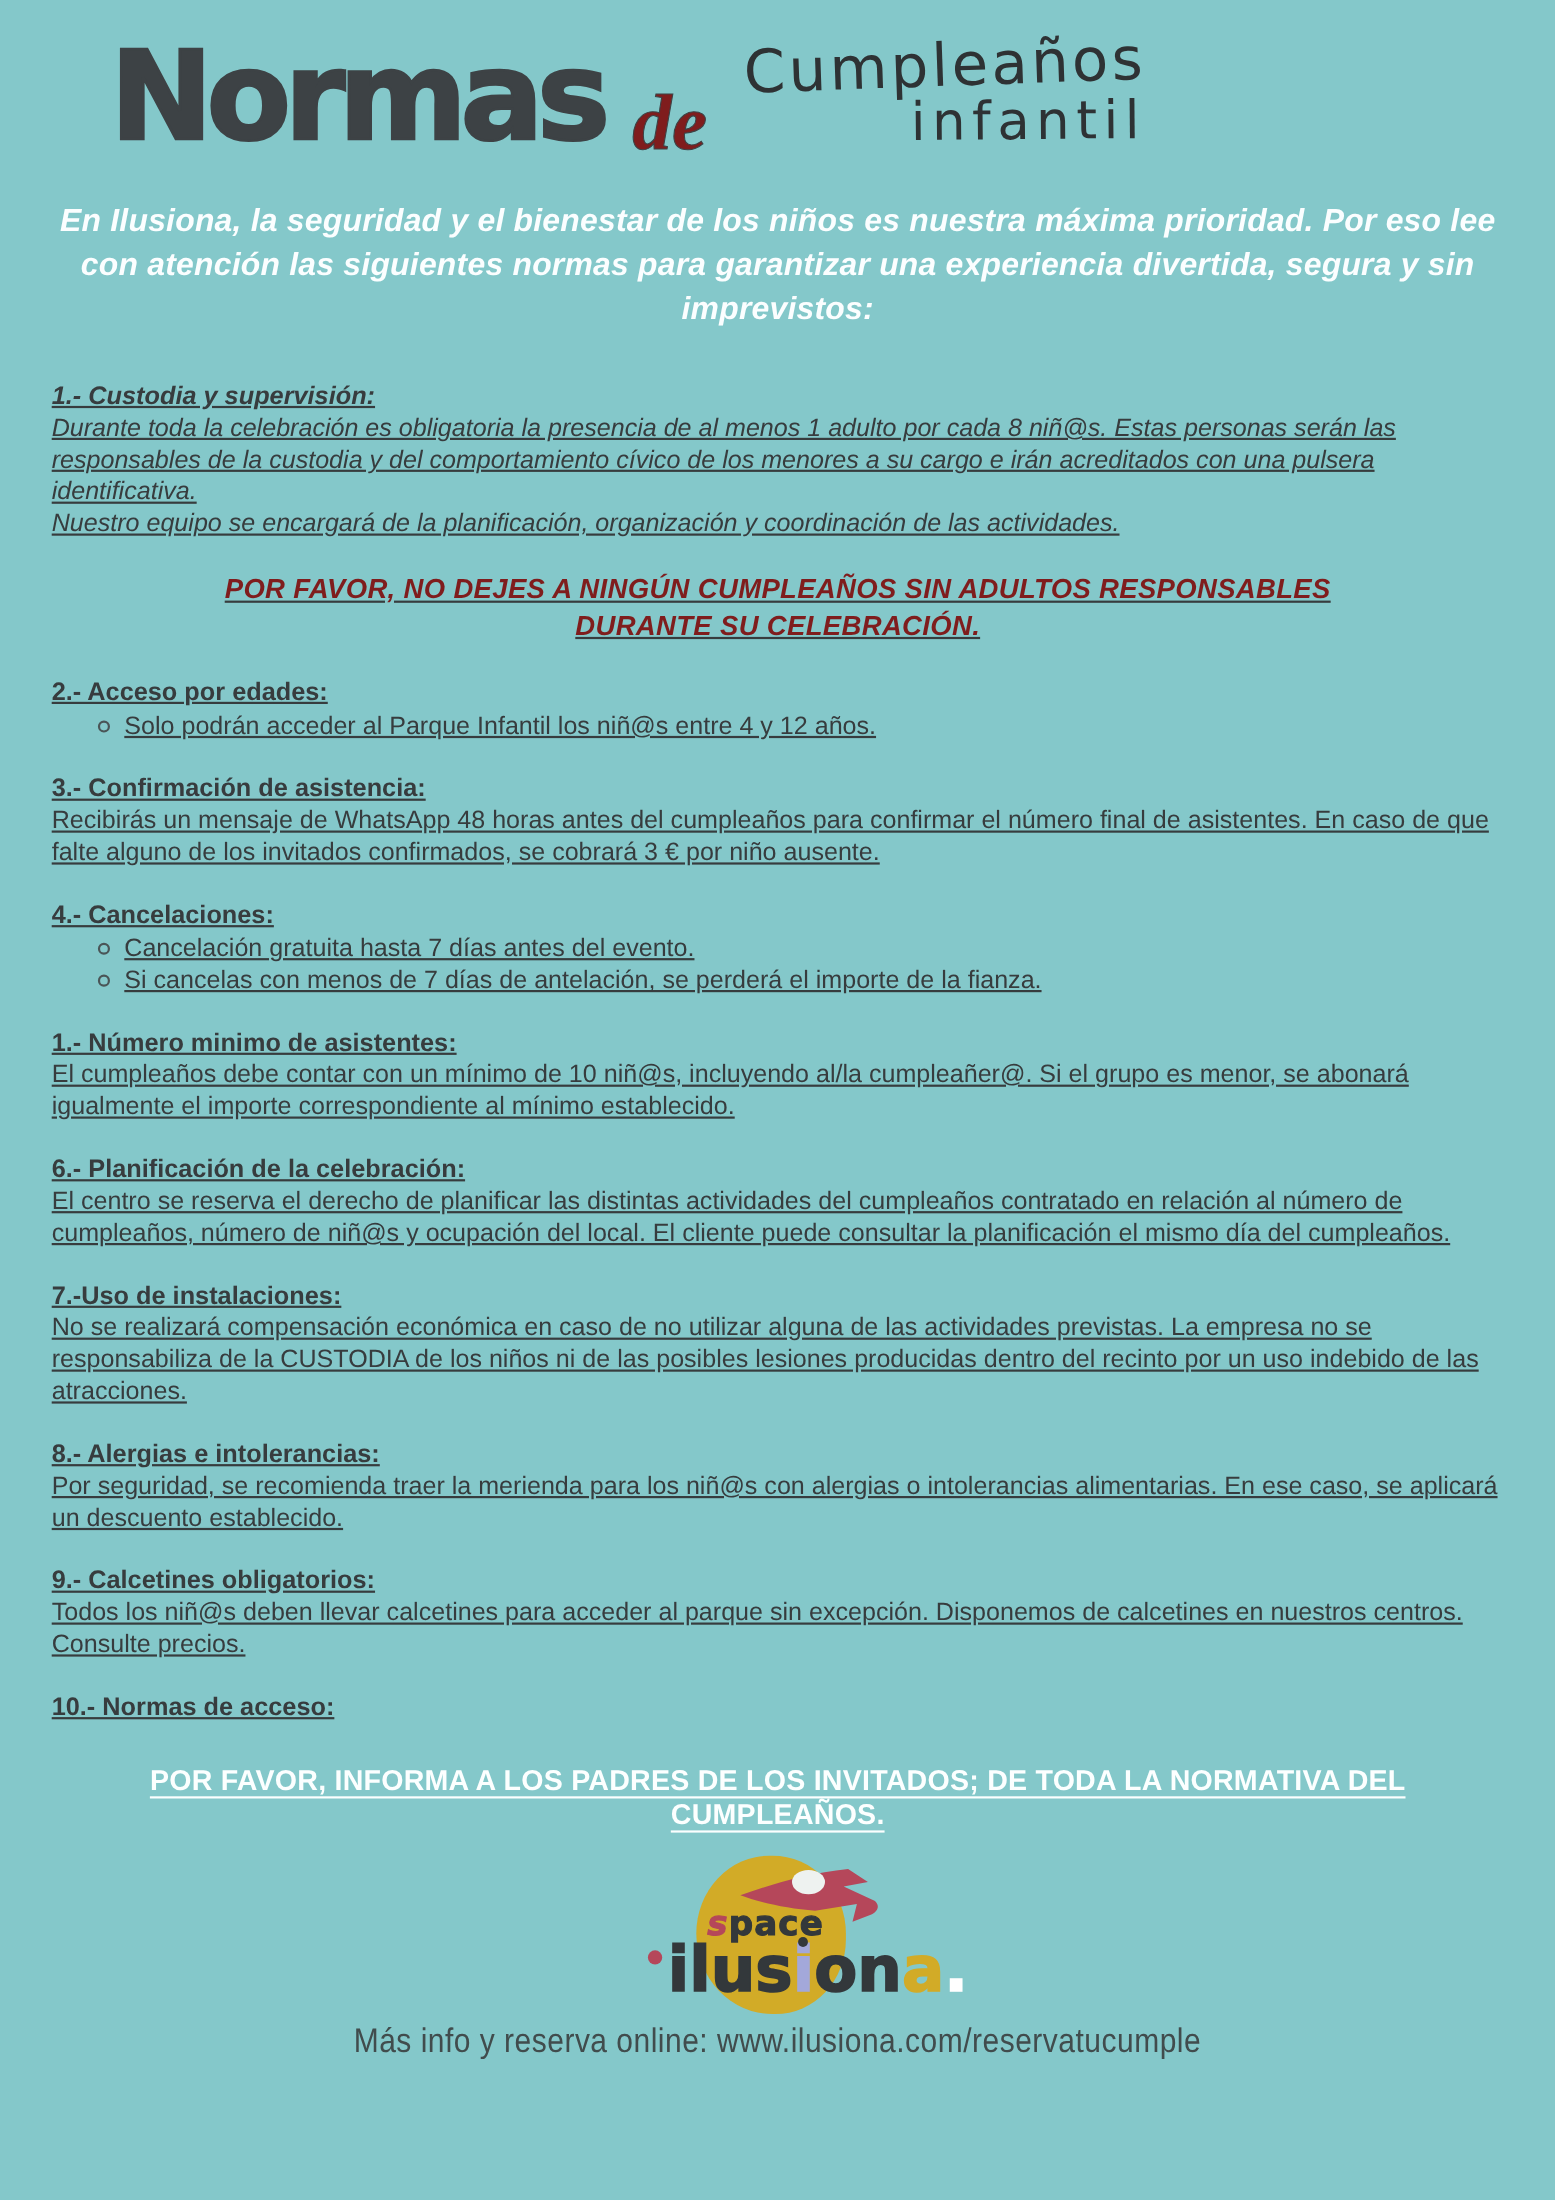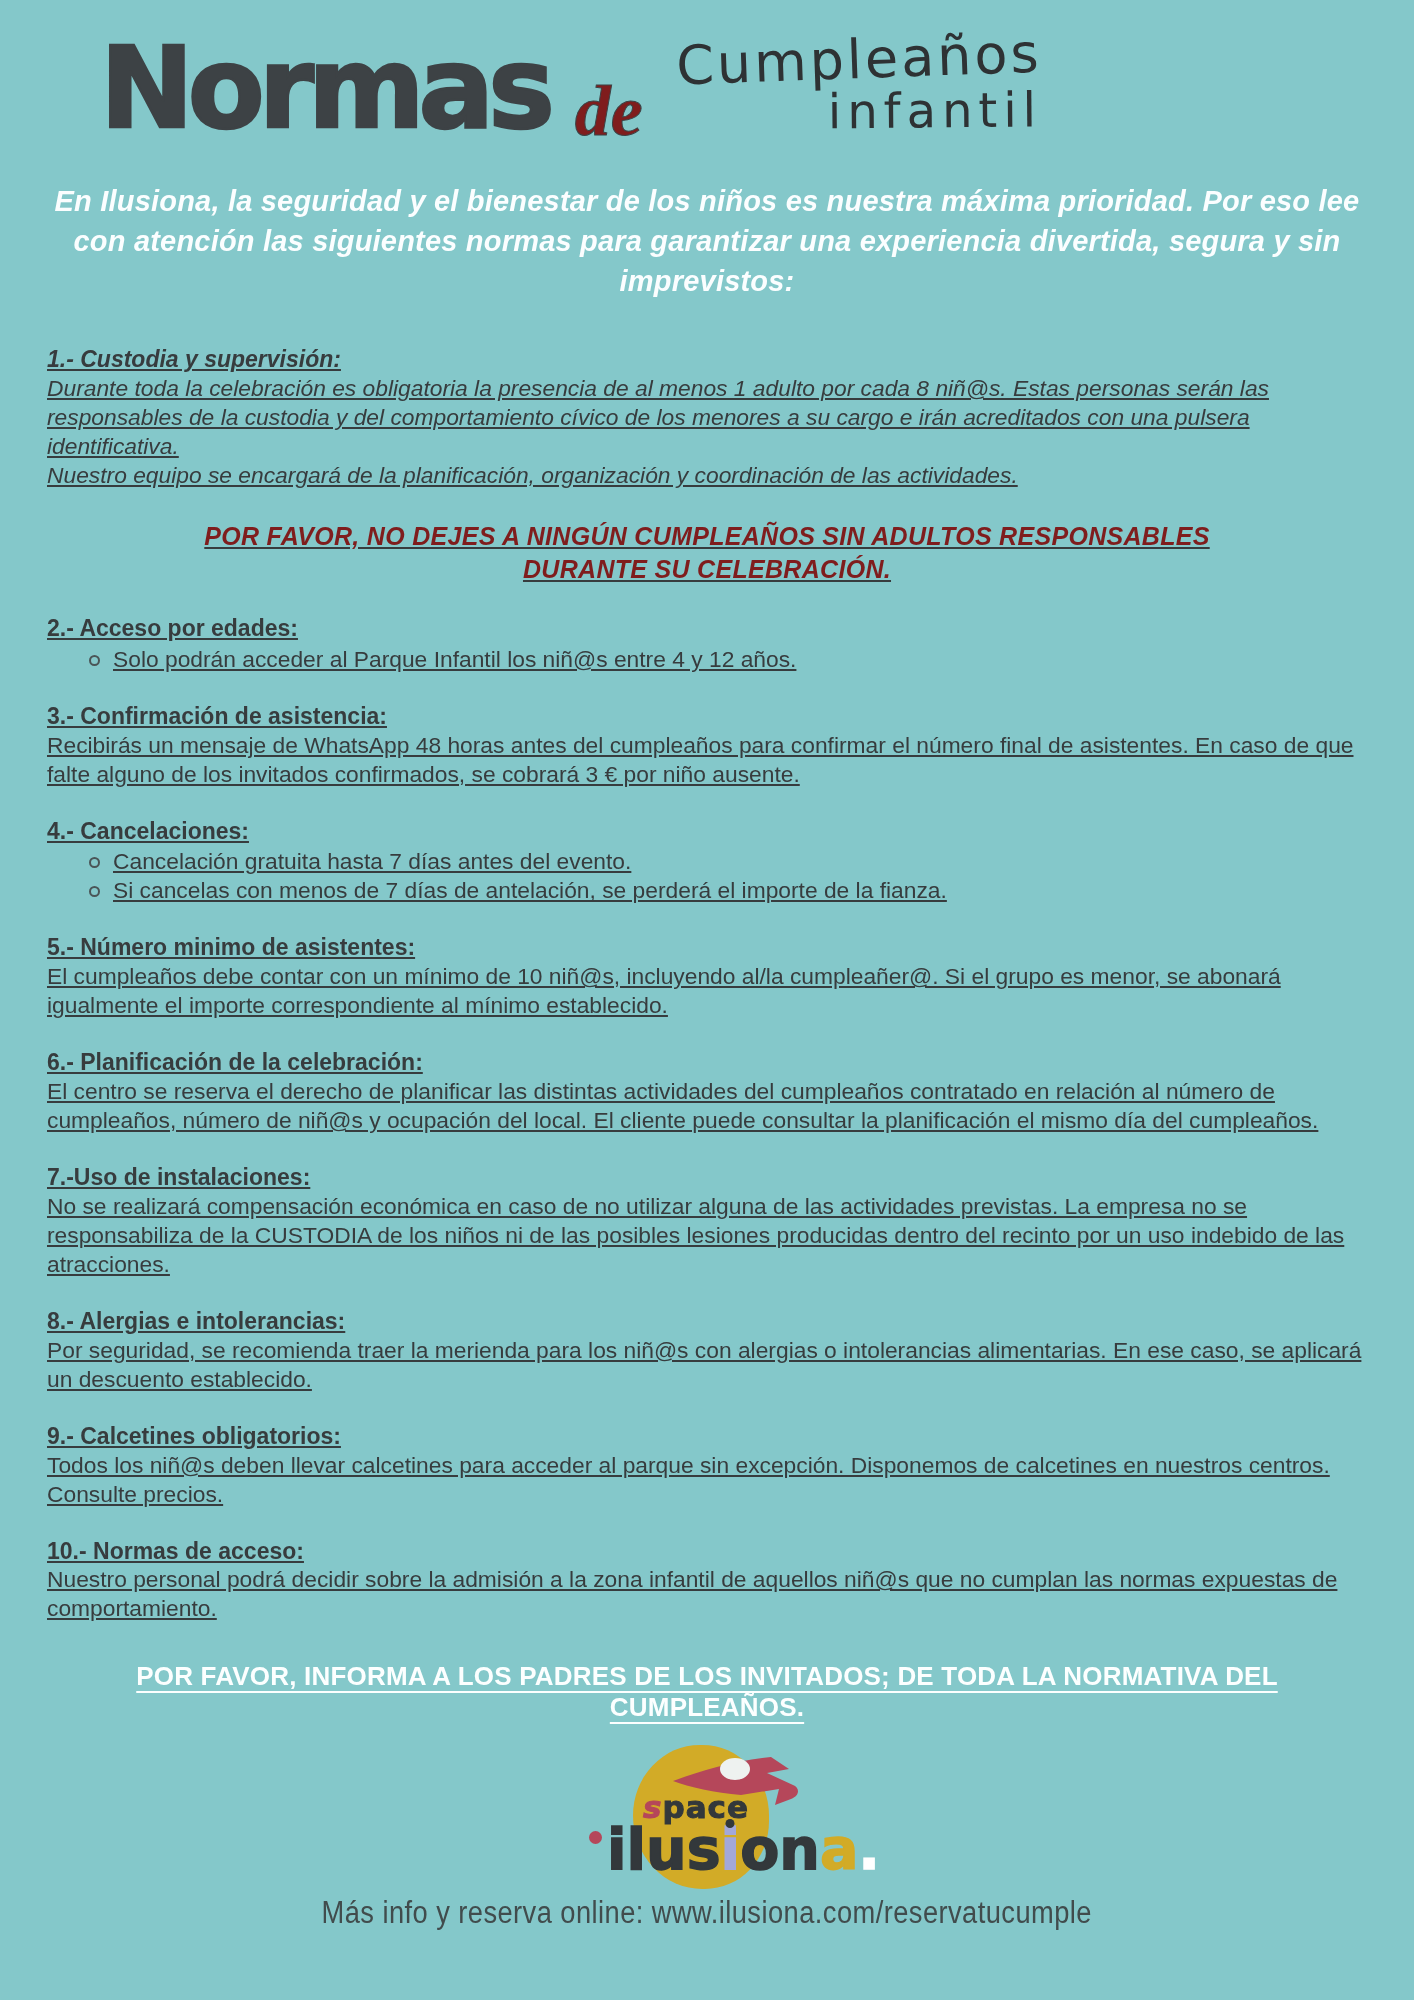--- a/index.html
+++ b/index.html
@@ -249,21 +249,21 @@
 
   <div class="section">
     <h2>4.- Cancelaciones:</h2>
     <ul>
       <li>Cancelación gratuita hasta 7 días antes del evento.</li>
       <li>Si cancelas con menos de 7 días de antelación, se perderá el importe de la fianza.</li>
     </ul>
   </div>
 
   <div class="section">
-    <h2>5.- Número minimo de asistentes:</h2>
+    <h2>1.- Número minimo de asistentes:</h2>
     <p>El cumpleaños debe contar con un mínimo de 10 niñ@s, incluyendo al/la cumpleañer@. Si el grupo es menor, se abonará igualmente el importe correspondiente al mínimo establecido.</p>
   </div>
 
   <div class="section">
     <h2>6.- Planificación de la celebración:</h2>
     <p>El centro se reserva el derecho de planificar las distintas actividades del cumpleaños contratado en relación al número de cumpleaños, número de niñ@s y ocupación del local. El cliente puede consultar la planificación el mismo día del cumpleaños.</p>
   </div>
 
   <div class="section">
     <h2>7.-Uso de instalaciones:</h2>
@@ -275,21 +275,20 @@
     <p>Por seguridad, se recomienda traer la merienda para los niñ@s con alergias o intolerancias alimentarias. En ese caso, se aplicará un descuento establecido.</p>
   </div>
 
   <div class="section">
     <h2>9.- Calcetines obligatorios:</h2>
     <p>Todos los niñ@s deben llevar calcetines para acceder al parque sin excepción. Disponemos de calcetines en nuestros centros. Consulte precios.</p>
   </div>
 
   <div class="section">
     <h2>10.- Normas de acceso:</h2>
-    <p>Nuestro personal podrá decidir sobre la admisión a la zona infantil de aquellos niñ@s que no cumplan las normas expuestas de comportamiento.</p>
   </div>
 
 </div>
 
 <div class="notice-2">POR FAVOR, INFORMA A LOS PADRES DE LOS INVITADOS; DE TODA LA NORMATIVA DEL CUMPLEAÑOS.</div>
 
 <div class="logo">
   <div class="logo-circle"></div>
   <svg class="rocket" viewBox="0 0 136 58" xmlns="http://www.w3.org/2000/svg">
     <path d="M2 26 C 30 16, 62 6, 100 2 L 118 14 L 96 18 L 122 30 C 128 32, 130 40, 120 44 L 104 50 L 108 34 L 70 40 C 44 38, 18 32, 2 26 Z" fill="#b5475a"></path>

